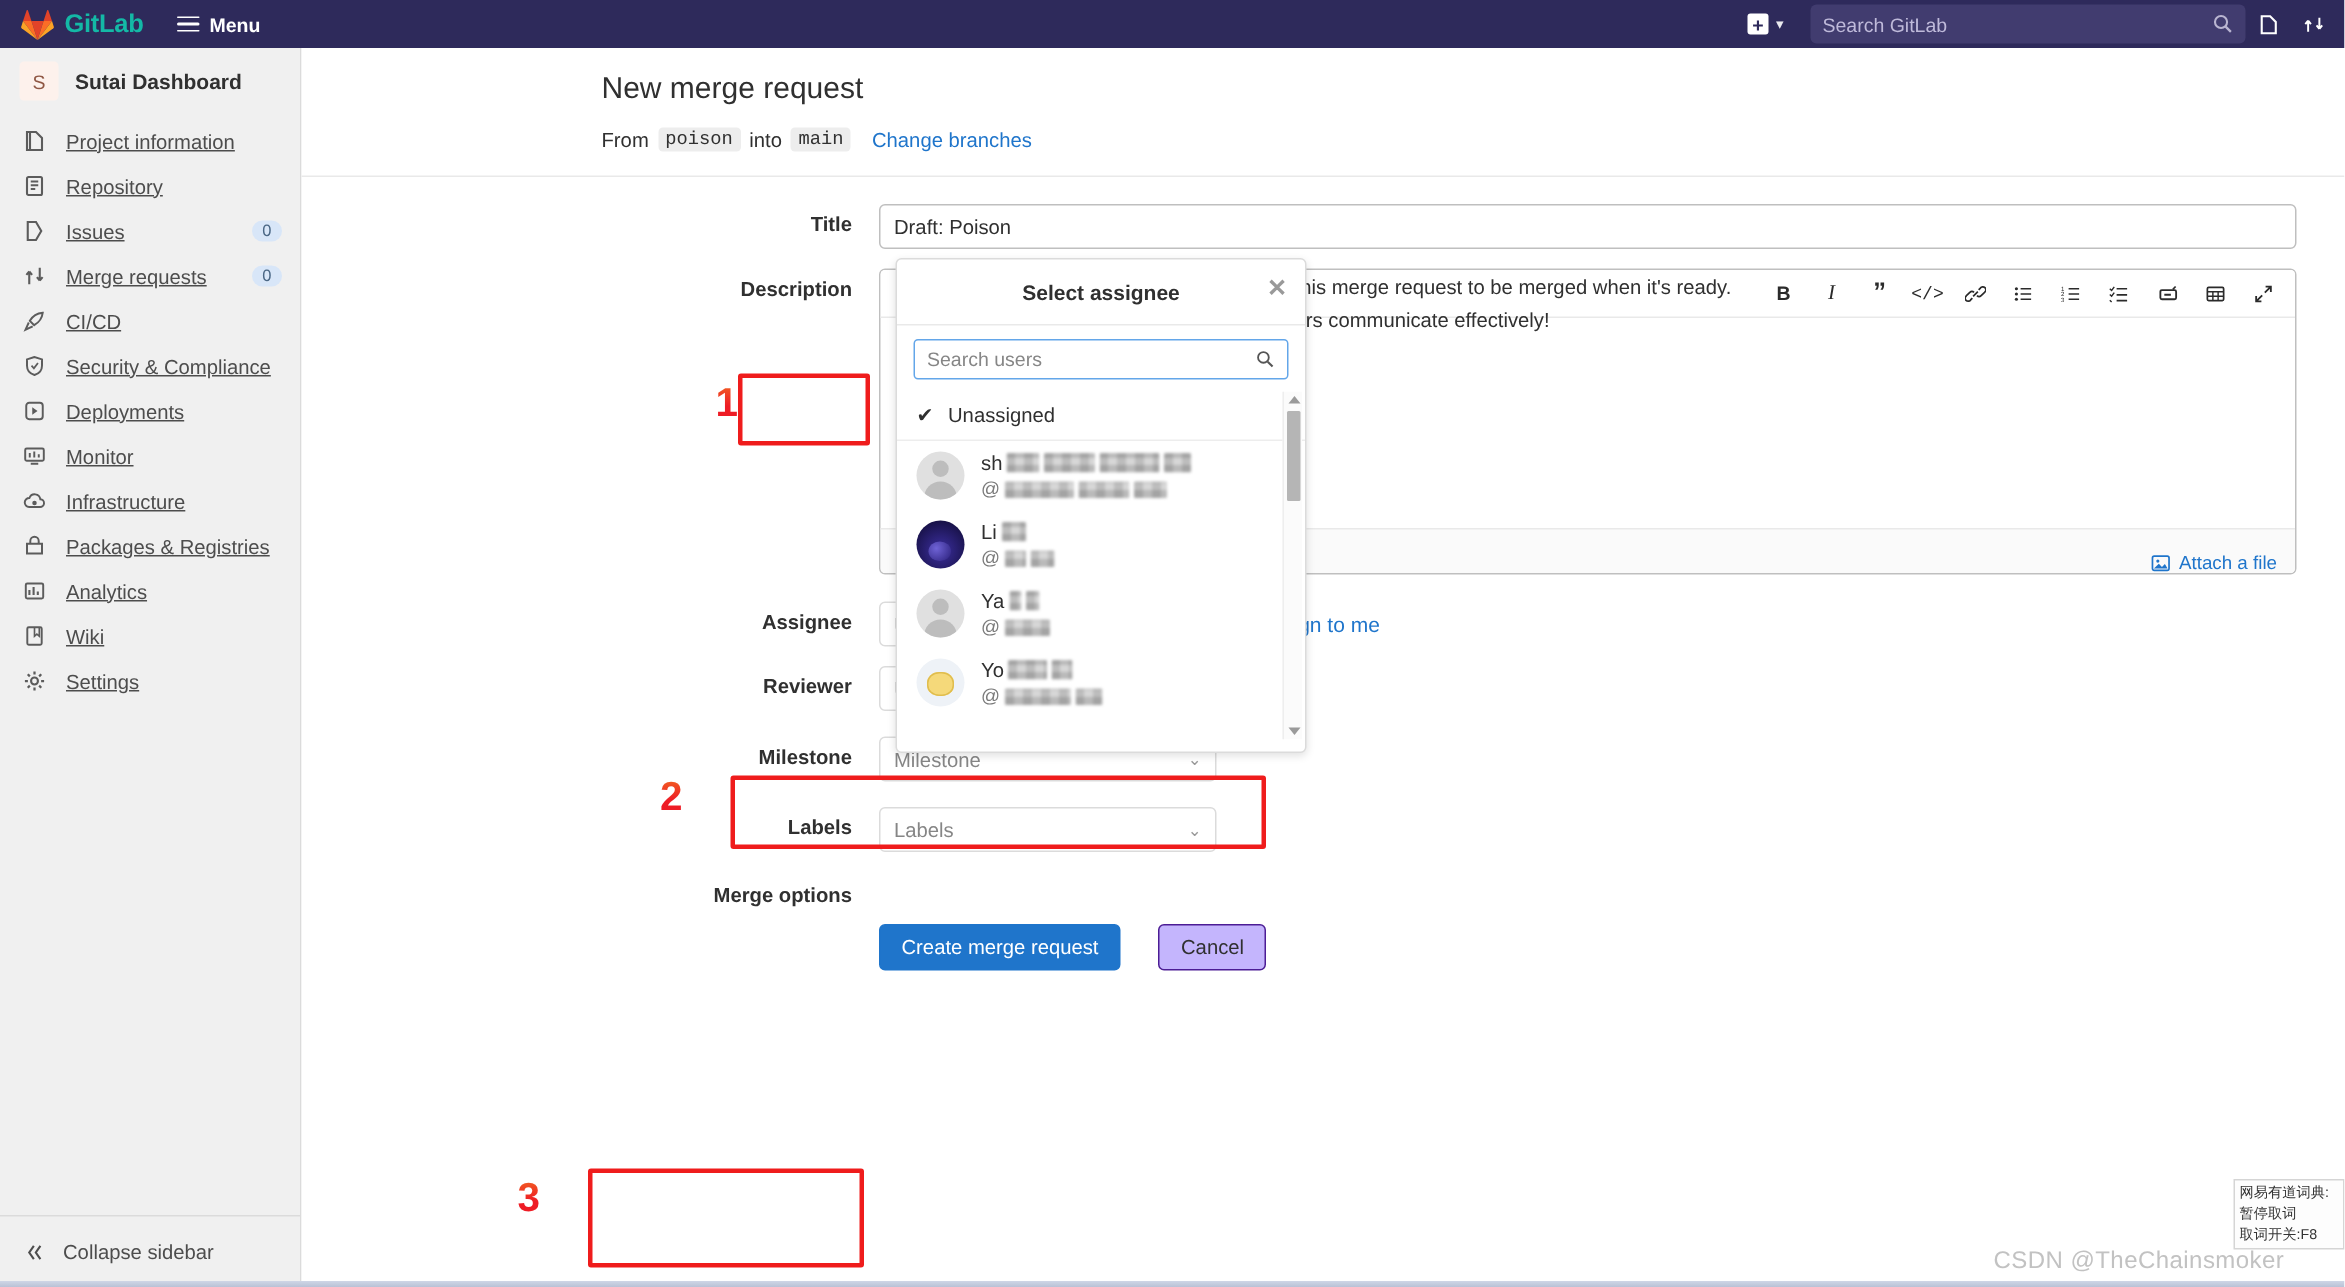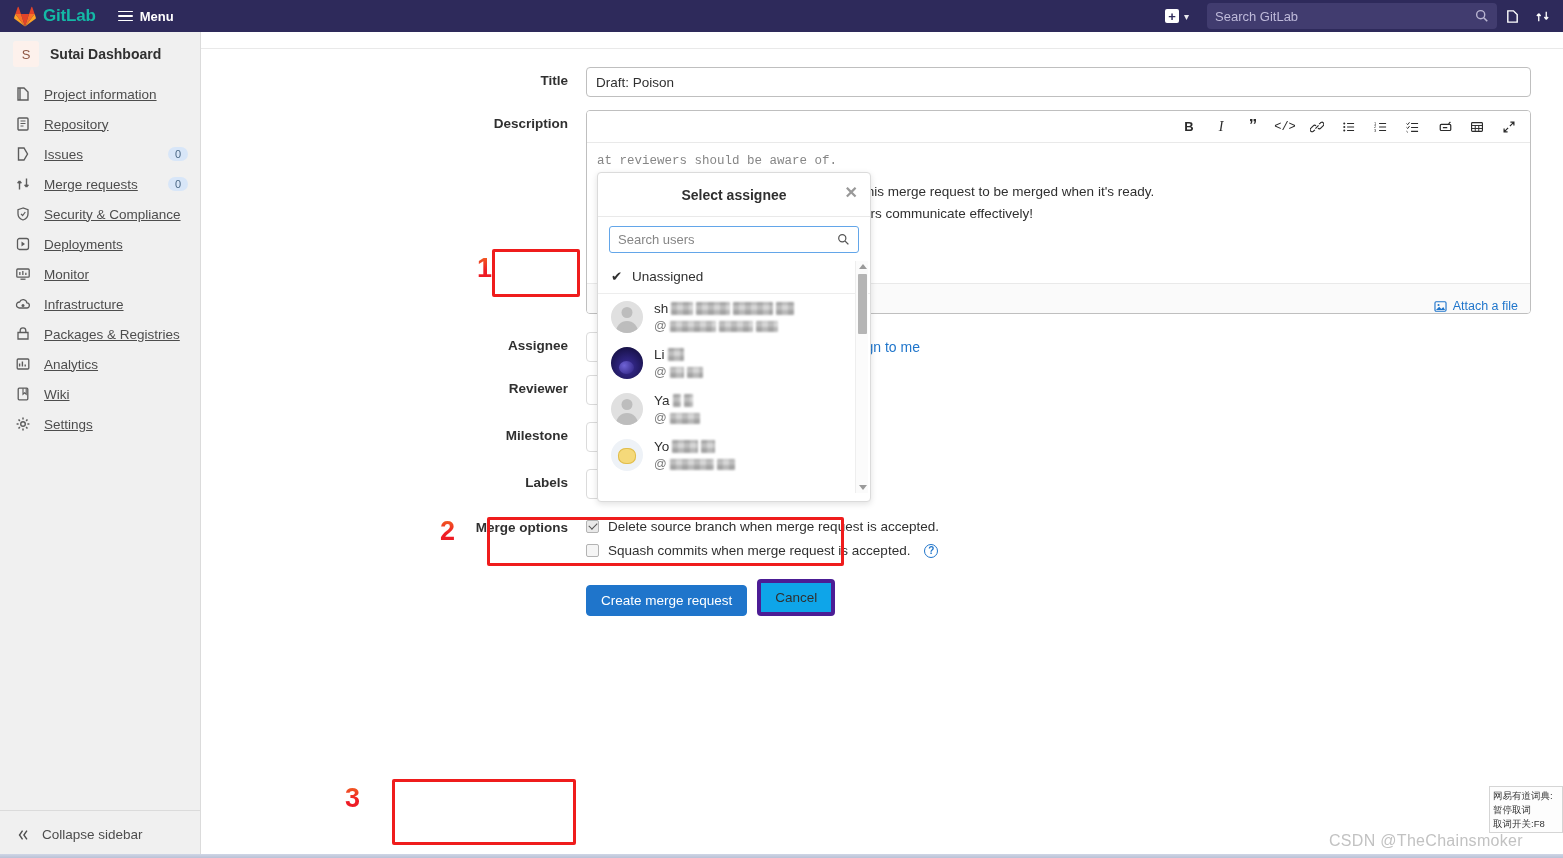--- a/index.html
+++ b/index.html
@@ -136,27 +136,27 @@
   .cb.checked:after {
     content:"";width:7px;height:4px;border-left:1.7px solid #555;border-bottom:1.7px solid #555;
     transform:rotate(-45deg) translate(1px,-1px);
   }
   .help-ico {
     width:14px;height:14px;border-radius:50%;border:1.4px solid #1f75cb;color:#1f75cb;
     font-size:10px;display:inline-flex;align-items:center;justify-content:center;margin-left:5px;cursor:pointer;
     font-weight:700;
   }
 
-  .actions { display:flex; align-items:flex-end; gap:10px; }
+  .actions { display:flex; align-items:flex-start; gap:25px; }
   .btn-primary {
     background:#1f75cb; color:#fff; border:1px solid #1f75cb; border-radius:4px;
     padding:7px 14px; font-size:13.5px; cursor:pointer; font-family:"Liberation Sans",sans-serif;
   }
   .btn-default {
-    background:#0ea5e9; color:#303030; border:4px solid #4c1d95; border-radius:4px;
+    background:#c4b5fd; color:#303030; border:1px solid #4c1d95; border-radius:4px;
     padding:7px 14px; font-size:13.5px; cursor:pointer; font-family:"Liberation Sans",sans-serif;
   }
 
   
   .dropdown {
     position:absolute; left:597px; top:172px; width:274px; height:330px;
     background:#fff; border:1px solid #dbdbdb; border-radius:4px;
     box-shadow:0 2px 6px rgba(0,0,0,.12); z-index:40; overflow:hidden;
   }
   .dd-head {
@@ -335,20 +335,29 @@
           <svg width="16" height="16" viewBox="0 0 16 16">
             <path d="M4.5 13.5V5M4.5 5 2.6 7.3M4.5 5l1.9 2.3M11.5 2.5v8.5M11.5 11l-1.9-2.3M11.5 11l1.9-2.3" fill="none" stroke="#5c5c5c" stroke-width="1.4"></path>
           </svg>
         </span>
         <span class="nav-label">Merge requests</span>
         <span class="nav-badge">0</span>
       </div>
       <div class="nav-item">
         <span class="nav-ico">
           <svg width="16" height="16" viewBox="0 0 16 16">
+            <path d="M13.5 2.5c-4 .3-7 2.6-8.6 5.4l2.9 2.9C10.6 9.2 13 6.4 13.5 2.5z" fill="none" stroke="#5c5c5c" stroke-width="1.3"></path>
+            <path d="M4.2 9 2 13.8l4.8-2.2" fill="none" stroke="#5c5c5c" stroke-width="1.3"></path>
+          </svg>
+        </span>
+        <span class="nav-label">CI/CD</span>
+      </div>
+      <div class="nav-item">
+        <span class="nav-ico">
+          <svg width="16" height="16" viewBox="0 0 16 16">
             <path d="M8 2 3 3.6v4.2c0 3 2.1 5.3 5 6.2 2.9-.9 5-3.2 5-6.2V3.6z" fill="none" stroke="#5c5c5c" stroke-width="1.3"></path>
             <path d="M6 7.8l1.6 1.7L10.3 6" fill="none" stroke="#5c5c5c" stroke-width="1.2"></path>
           </svg>
         </span>
         <span class="nav-label">Security &amp; Compliance</span>
       </div>
       <div class="nav-item">
         <span class="nav-ico">
           <svg width="16" height="16" viewBox="0 0 16 16">
             <rect x="2.5" y="2.5" width="11" height="11" rx="2" fill="none" stroke="#5c5c5c" stroke-width="1.3"></rect>
@@ -415,20 +424,30 @@
     </div>
   <div class="collapse-bar">
     <svg width="14" height="14" viewBox="0 0 16 16">
       <path d="M7.5 3 4 8l3.5 5M12.5 3 9 8l3.5 5" fill="none" stroke="#4d4d4d" stroke-width="1.6"></path>
     </svg>
     <span>Collapse sidebar</span>
   </div>
 </div>
 
 <div class="main">
+  <div class="mr-head">
+    <div class="mr-title">New merge request</div>
+    <div class="mr-sub">
+      <span>From</span>
+      <span class="branch-chip">poison</span>
+      <span>into</span>
+      <span class="branch-chip">main</span>
+      <span class="link" style="margin-left:8px">Change branches</span>
+    </div>
+  </div>
   <hr class="hr">
 
   <div class="form">
 
     <div class="row">
       <div class="row-label">Title</div>
       <div class="field">
         <input class="title-input" value="Draft: Poison" style="">
       </div>
     </div>
@@ -547,31 +566,20 @@
       <div class="field">
         <div class="select-field">
           <span>Labels</span>
           <span class="sc">⌄</span>
         </div>
       </div>
     </div>
 
     <div class="row" style="margin-bottom:12px">
       <div class="row-label">Merge options</div>
-      <div class="field">
-        <div class="cb-line">
-          <span class="cb checked"></span>
-          <span>Delete source branch when merge request is accepted.</span>
-        </div>
-        <div class="cb-line" style="padding-top:0">
-          <span class="cb"></span>
-          <span>Squash commits when merge request is accepted.</span>
-          <span class="help-ico">?</span>
-        </div>
-      </div>
     </div>
 
     <div class="row" style="margin-bottom:0">
       <div class="row-label" style="width:385px"></div>
       <div class="field">
         <div class="actions">
           <button class="btn-primary">Create merge request</button>
           <button class="btn-default">Cancel</button>
         </div>
       </div>

